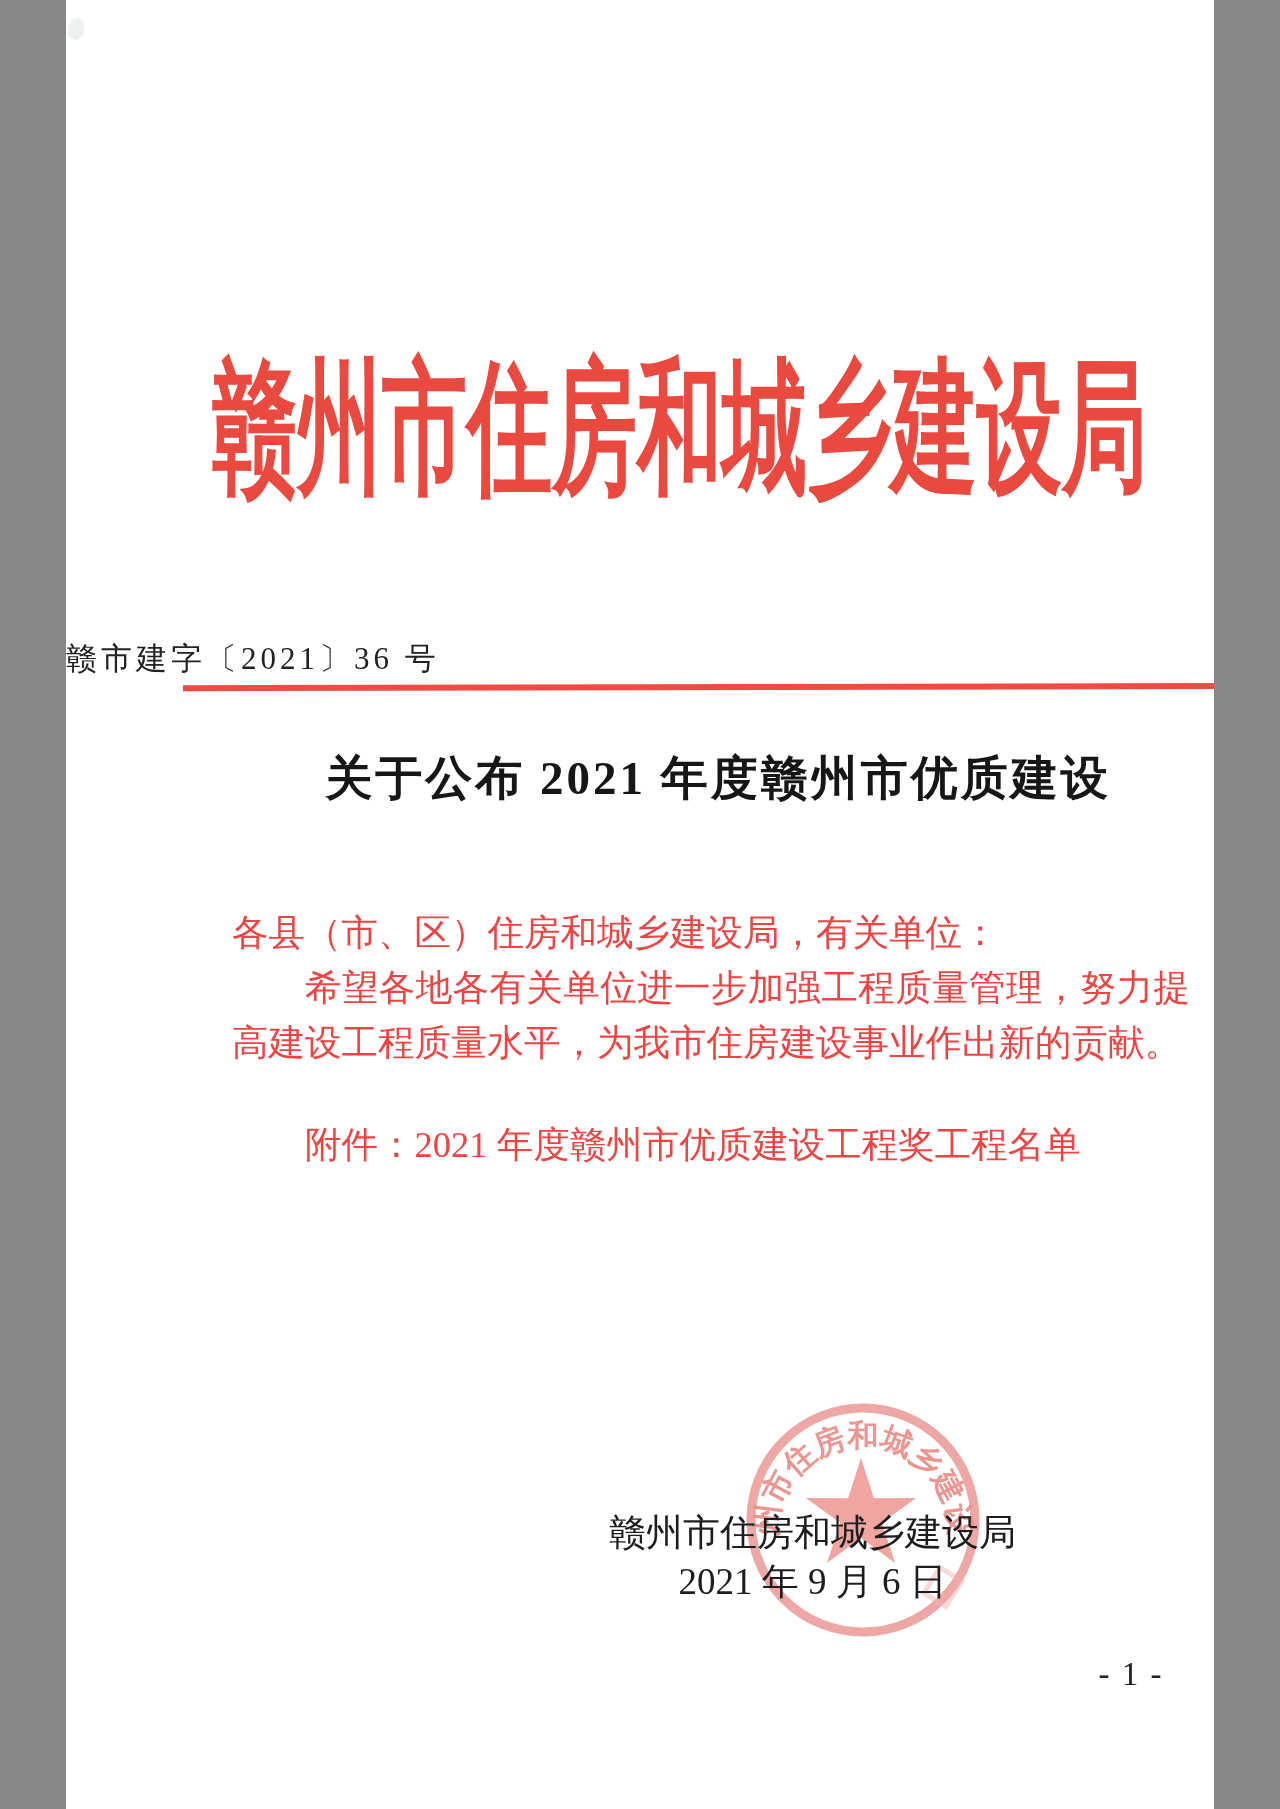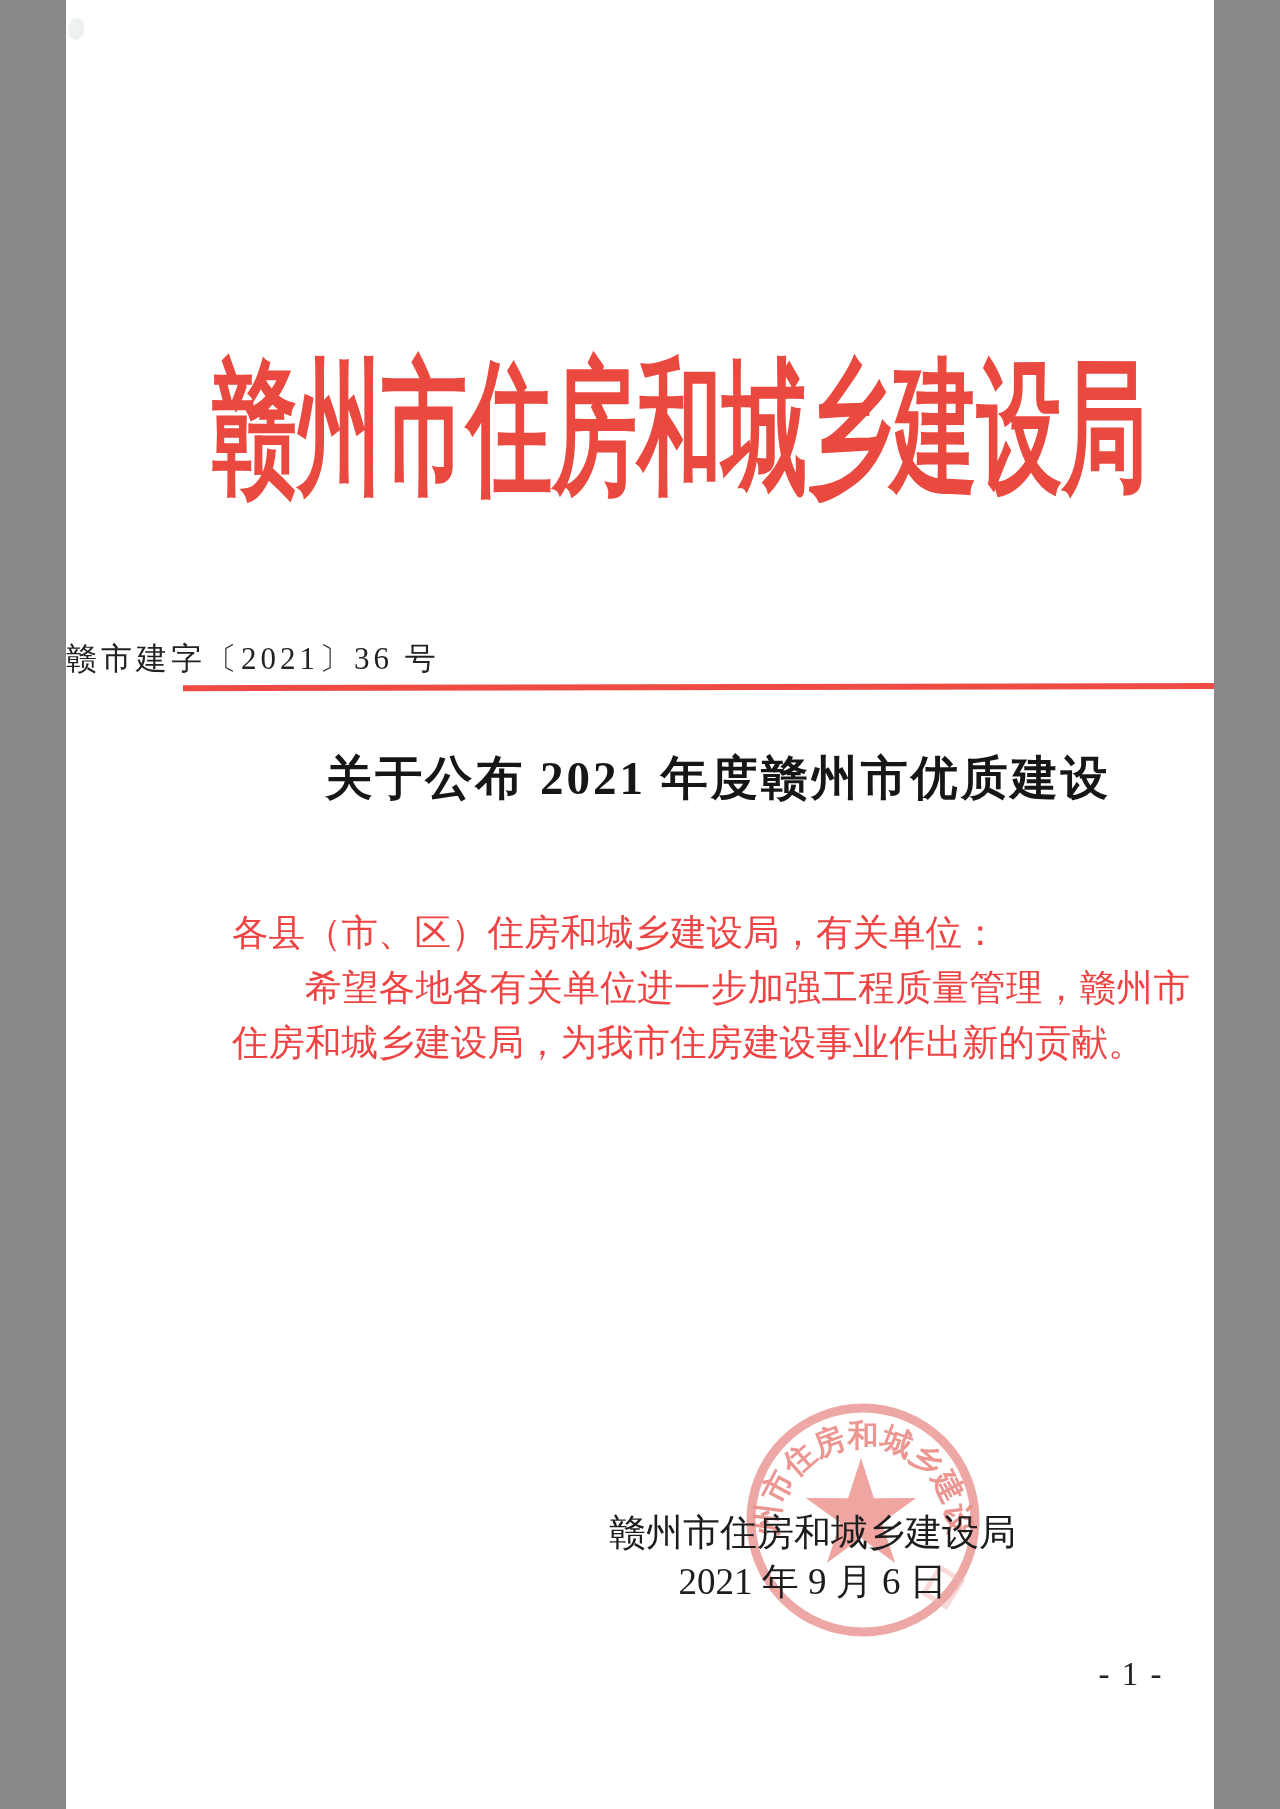--- a/index.html
+++ b/index.html
@@ -115,21 +115,22 @@
   <div class="doc-number">赣市建字〔2021〕36 号</div>
 
   <div class="red-rule"></div>
 
   <div class="doc-title">
     <div>关于公布 2021 年度赣州市优质建设</div>
   </div>
 
   <div class="body-text">
     <p>各县（市、区）住房和城乡建设局，有关单位：</p>
-    <p class="indent">希望各地各有关单位进一步加强工程质量管理，赣州市住房和城乡建设局，为我市住房建设事业作出新的贡献。</p>
+    <p class="indent">希望各地各有关单位进一步加强工程质量管理，努力提高建设工程质量水平，为我市住房建设事业作出新的贡献。</p>
+    <p class="attachment-line">附件：2021 年度赣州市优质建设工程奖工程名单</p>
   </div>
 
   <svg class="seal" viewBox="0 0 282 272" xmlns="http://www.w3.org/2000/svg">
 
     <circle cx="141" cy="126" r="112" fill="none" stroke="#eb9b97" stroke-width="9" opacity="0.88"></circle>
 
     <g transform="translate(139,122)" opacity="0.8">
       <polygon points="0,-58 12.9,-17.8 55.2,-17.9 20.9,6.8 34.1,46.9 0,22 -34.1,46.9 -20.9,6.8 -55.2,-17.9 -12.9,-17.8" fill="#ec8f8a"></polygon>
     </g>
 

